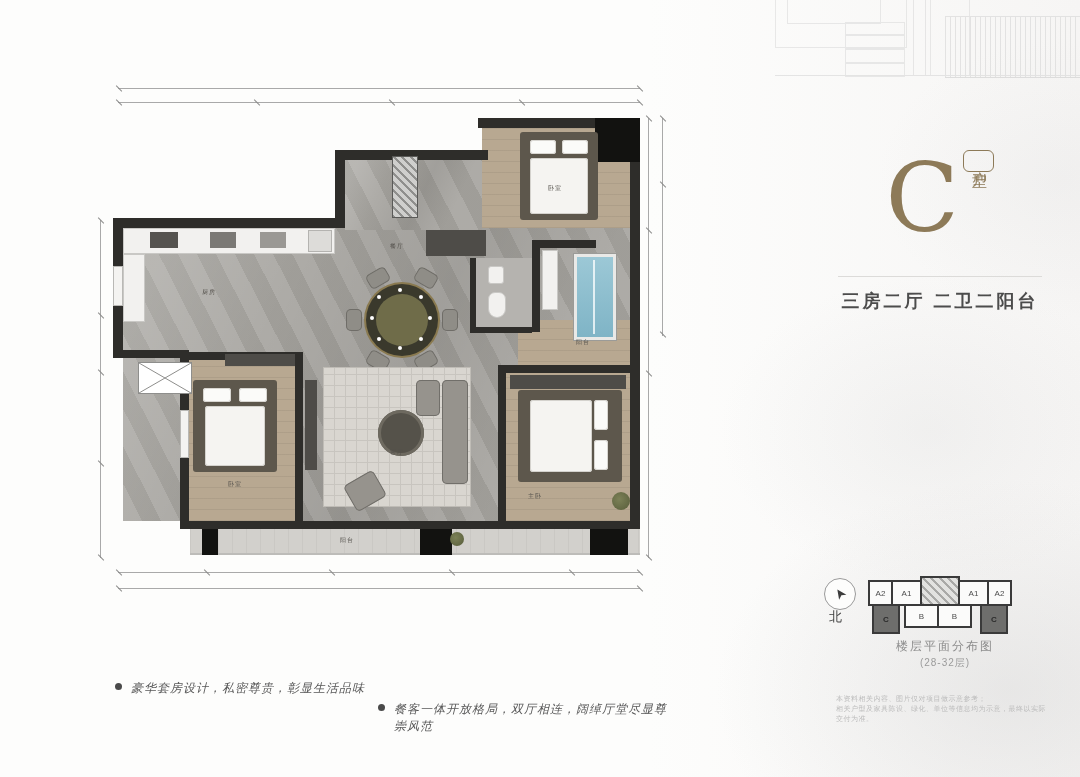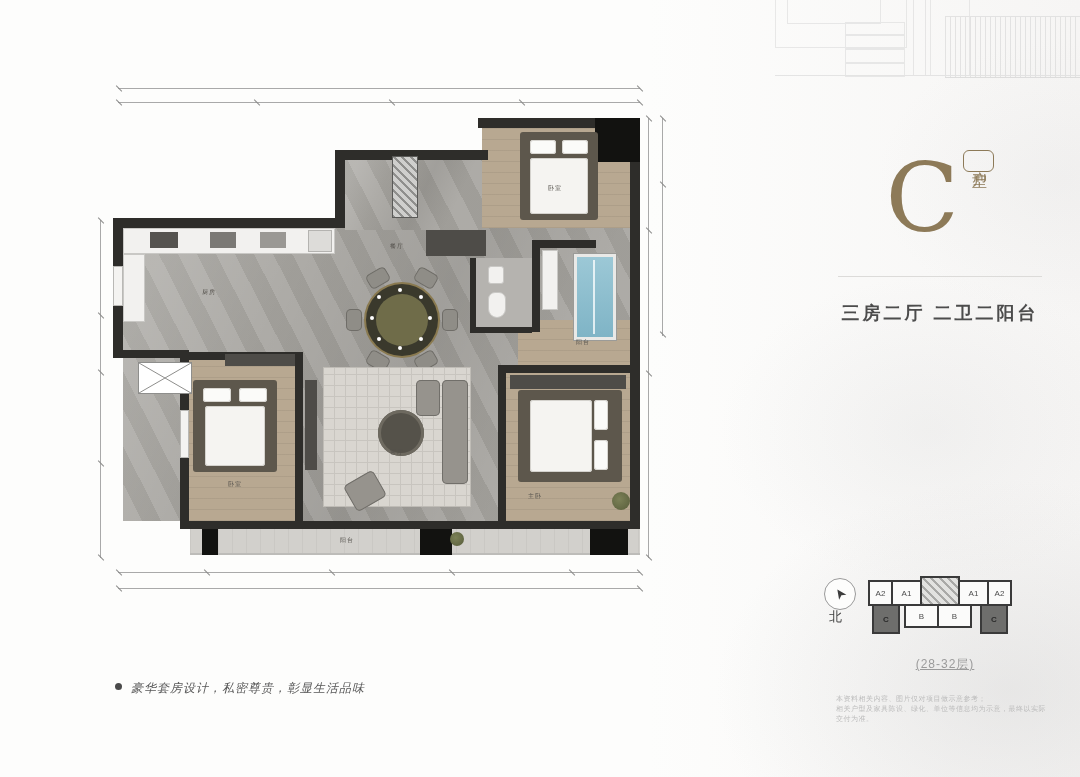--- a/index.html
+++ b/index.html
@@ -47,33 +47,33 @@
   .dot{position:absolute;width:4px;height:4px;border-radius:50%;background:#fff;}
   .roomlabel{position:absolute;font-size:6px;letter-spacing:1px;color:#54514c;white-space:nowrap;}
   .sofa{position:absolute;background:#96938d;border-radius:5px;box-shadow:0 0 0 1px #716f6a inset;}
   .plant{position:absolute;border-radius:50%;background:radial-gradient(circle at 40% 40%, #7c8157,#575c3a);}
   
   #unitcard{position:absolute;left:830px;top:150px;width:220px;text-align:center;}
   .bigC{font-family:"DejaVu Serif","Liberation Serif",serif;font-size:96px;line-height:1;color:#8d7a58;font-weight:400;}
   .typebadge{display:inline-block;border:1px solid #8d7a58;border-radius:6px;color:#8d7a58;
      font-size:15px;letter-spacing:2px;padding:8px 5px;writing-mode:vertical-rl;text-orientation:upright;vertical-align:top;}
   .divider{height:1px;background:#dcdbd9;margin:16px 8px 0 8px;}
-  .spec{margin-top:24px;font-size:18px;color:#4c4c4c;letter-spacing:3px;font-weight:bold;}
+  .spec{margin-top:12px;font-size:18px;color:#4c4c4c;letter-spacing:3px;font-weight:bold;}
   .arealine{margin-top:12px;color:#3f3f3f;}
   .areaprefix{font-size:11px;color:#9a9a9a;letter-spacing:2px;}
   .areaslash{font-size:16px;color:#8a8a8a;}
   .areavalue{font-size:28px;font-weight:bold;letter-spacing:1px;color:#3d3d3d;}
   .areasup{font-size:12px;font-weight:bold;vertical-align:super;}
   
   .cell{position:absolute;box-sizing:border-box;border:2px solid #3a3a3a;background:#fbfbfa;color:#4c4c4c;
       font-size:8px;display:flex;align-items:center;justify-content:center;}
   .cell.dark{background:#6e6e6c;color:#2a2a2a;font-weight:bold;}
   .cell.hatchcell{background:repeating-linear-gradient(45deg,#a9a9a7 0 2px,#e2e2e0 2px 6px);}
   .caption1{position:absolute;left:840px;top:638px;width:210px;text-align:center;font-size:12px;color:#8d8d8d;letter-spacing:2px;}
-  .caption2{position:absolute;left:840px;top:656px;width:210px;text-align:center;font-size:12px;color:#9b9b9b;letter-spacing:1px;text-decoration:underline;}
+  .caption2{position:absolute;left:840px;top:656px;width:210px;text-align:center;font-size:10px;color:#9b9b9b;letter-spacing:1px;}
   .compass{position:absolute;left:824px;top:578px;width:30px;height:30px;border:1px solid #9a9a9a;border-radius:50%;
       display:flex;align-items:center;justify-content:center;background:#fdfdfc;}
   .compass span{display:block;transform:rotate(-125deg);font-size:14px;color:#3c3c3c;line-height:1;}
   .north{position:absolute;left:829px;top:608px;font-size:13px;color:#3f3f3f;}
   
   .bullet{position:absolute;display:flex;align-items:flex-start;font-size:12px;color:#585858;letter-spacing:1px;font-style:italic;}
   .bullet .bdot{width:7px;height:7px;border-radius:50%;background:#4a4a4a;margin:3px 9px 0 0;flex:0 0 auto;}
   
   .disc{position:absolute;left:836px;top:694px;width:215px;font-size:7px;line-height:10px;color:#bcbcbc;letter-spacing:.5px;}
 </style>
@@ -269,25 +269,30 @@
     <div class="cell" style="left:0;top:2px;width:25px;height:26px;">A2</div>
     <div class="cell" style="left:23px;top:2px;width:31px;height:26px;">A1</div>
     <div class="cell hatchcell" style="left:52px;top:-2px;width:40px;height:30px;"></div>
     <div class="cell" style="left:90px;top:2px;width:31px;height:26px;">A1</div>
     <div class="cell" style="left:119px;top:2px;width:25px;height:26px;">A2</div>
     <div class="cell dark" style="left:4px;top:26px;width:28px;height:30px;">C</div>
     <div class="cell" style="left:36px;top:26px;width:35px;height:24px;">B</div>
     <div class="cell" style="left:69px;top:26px;width:35px;height:24px;">B</div>
     <div class="cell dark" style="left:112px;top:26px;width:28px;height:30px;">C</div>
   </div>
+  <div class="caption1">楼层平面分布图</div>
   <div class="caption2">(28-32层)</div>
 
   <div class="bullet" style="left:115px;top:680px;width:260px;">
     <span class="bdot"></span>
       <span>豪华套房设计，私密尊贵，彰显生活品味</span>
   </div>
+  <div class="bullet" style="left:378px;top:701px;width:300px;">
+    <span class="bdot"></span>
+      <span>餐客一体开放格局，双厅相连，阔绰厅堂尽显尊崇风范</span>
+  </div>
 
   <div class="disc">
     <div>本资料相关内容、图片仅对项目做示意参考；</div>
     <div>相关户型及家具陈设、绿化、单位等信息均为示意，最终以实际交付为准。</div>
   </div>
 
 </div>
 
 </body></html>

